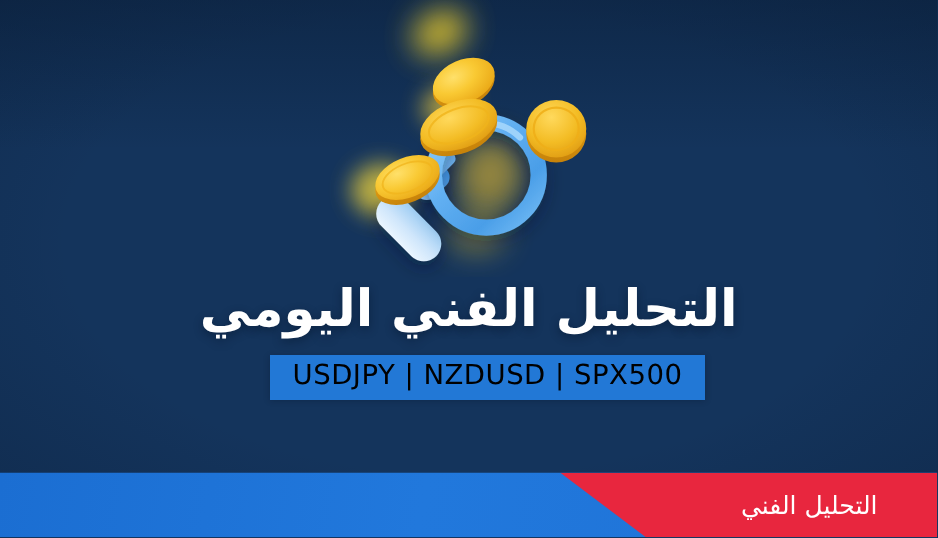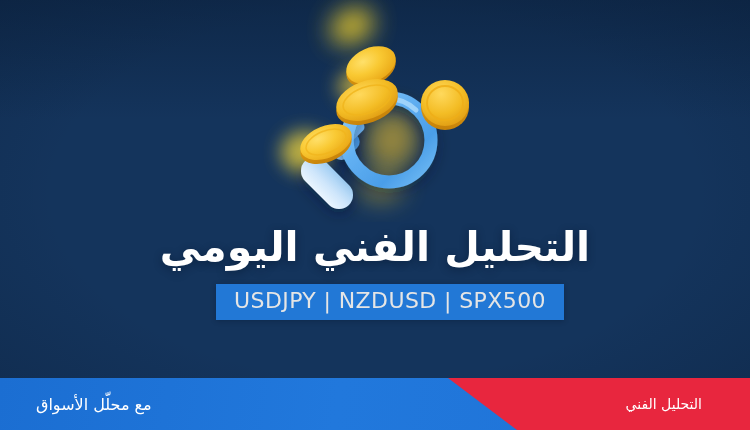--- a/index.html
+++ b/index.html
@@ -77,21 +77,21 @@
   .badge-wrap {
     position: absolute;
     left: 0;
     right: 0;
     top: 284px;
     display: flex;
     justify-content: center;
   }
   .badge {
     background: #2278d6;
-    color: #e5e5e5;
+    color: #000000;
     font-size: 22px;
     font-weight: normal;
     letter-spacing: 0.4px;
     padding: 3px 18px 5px 18px;
     min-width: 258px;
     text-align: left;
     line-height: 1.25;
     box-shadow: 0 1px 5px rgba(4,18,38,0.30);
     margin-left: 30px;
   }
@@ -141,21 +141,21 @@
   }
   .bar-right-text {
     position: absolute;
     right: 48px;
     top: 0;
     height: 52px;
     display: flex;
     align-items: center;
     direction: rtl;
     color: #ffffff;
-    font-size: 14px;
+    font-size: 20px;
     white-space: nowrap;
   }
 </style>
 </head>
 <body>
 
 <div id="stage">
 
   <div class="bg-base"></div>
   <div class="bg-glow"></div>
@@ -261,19 +261,18 @@
 
   <div class="badge-wrap">
     <div class="badge">USDJPY | NZDUSD | SPX500</div>
   </div>
 
   <div class="bottom-bar">
     <div class="bar-blue"></div>
     <div class="bar-red"></div>
 
     <div class="bar-left-text">
-      <span class="with-label">مع محلّل الأسواق</span>
     </div>
 
     <div class="bar-right-text">التحليل الفني</div>
   </div>
 
 </div>
 
 </body></html>

